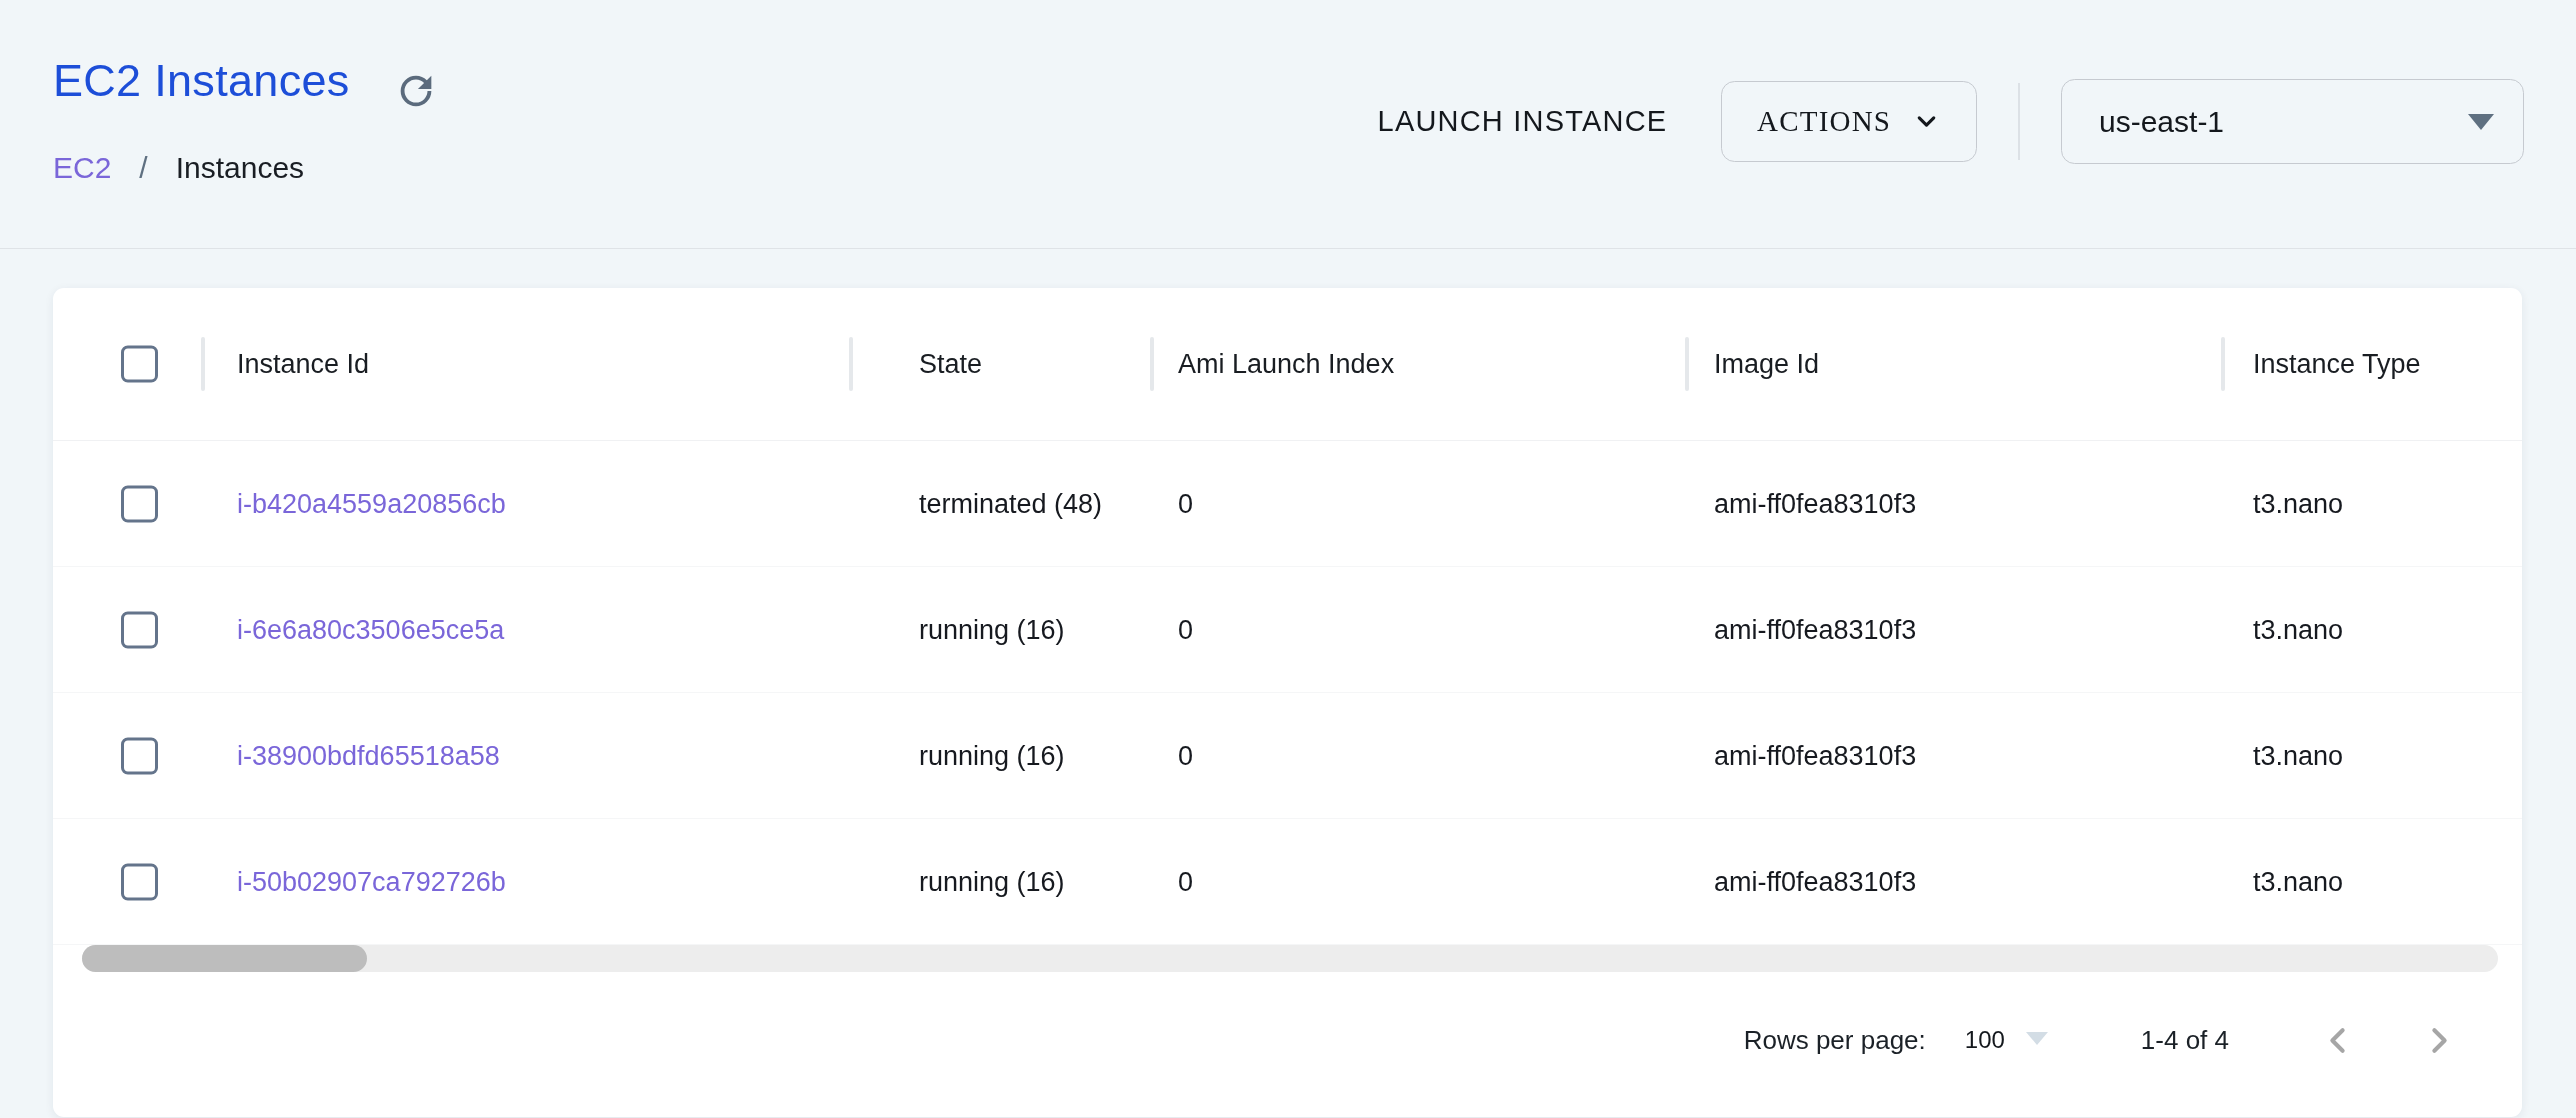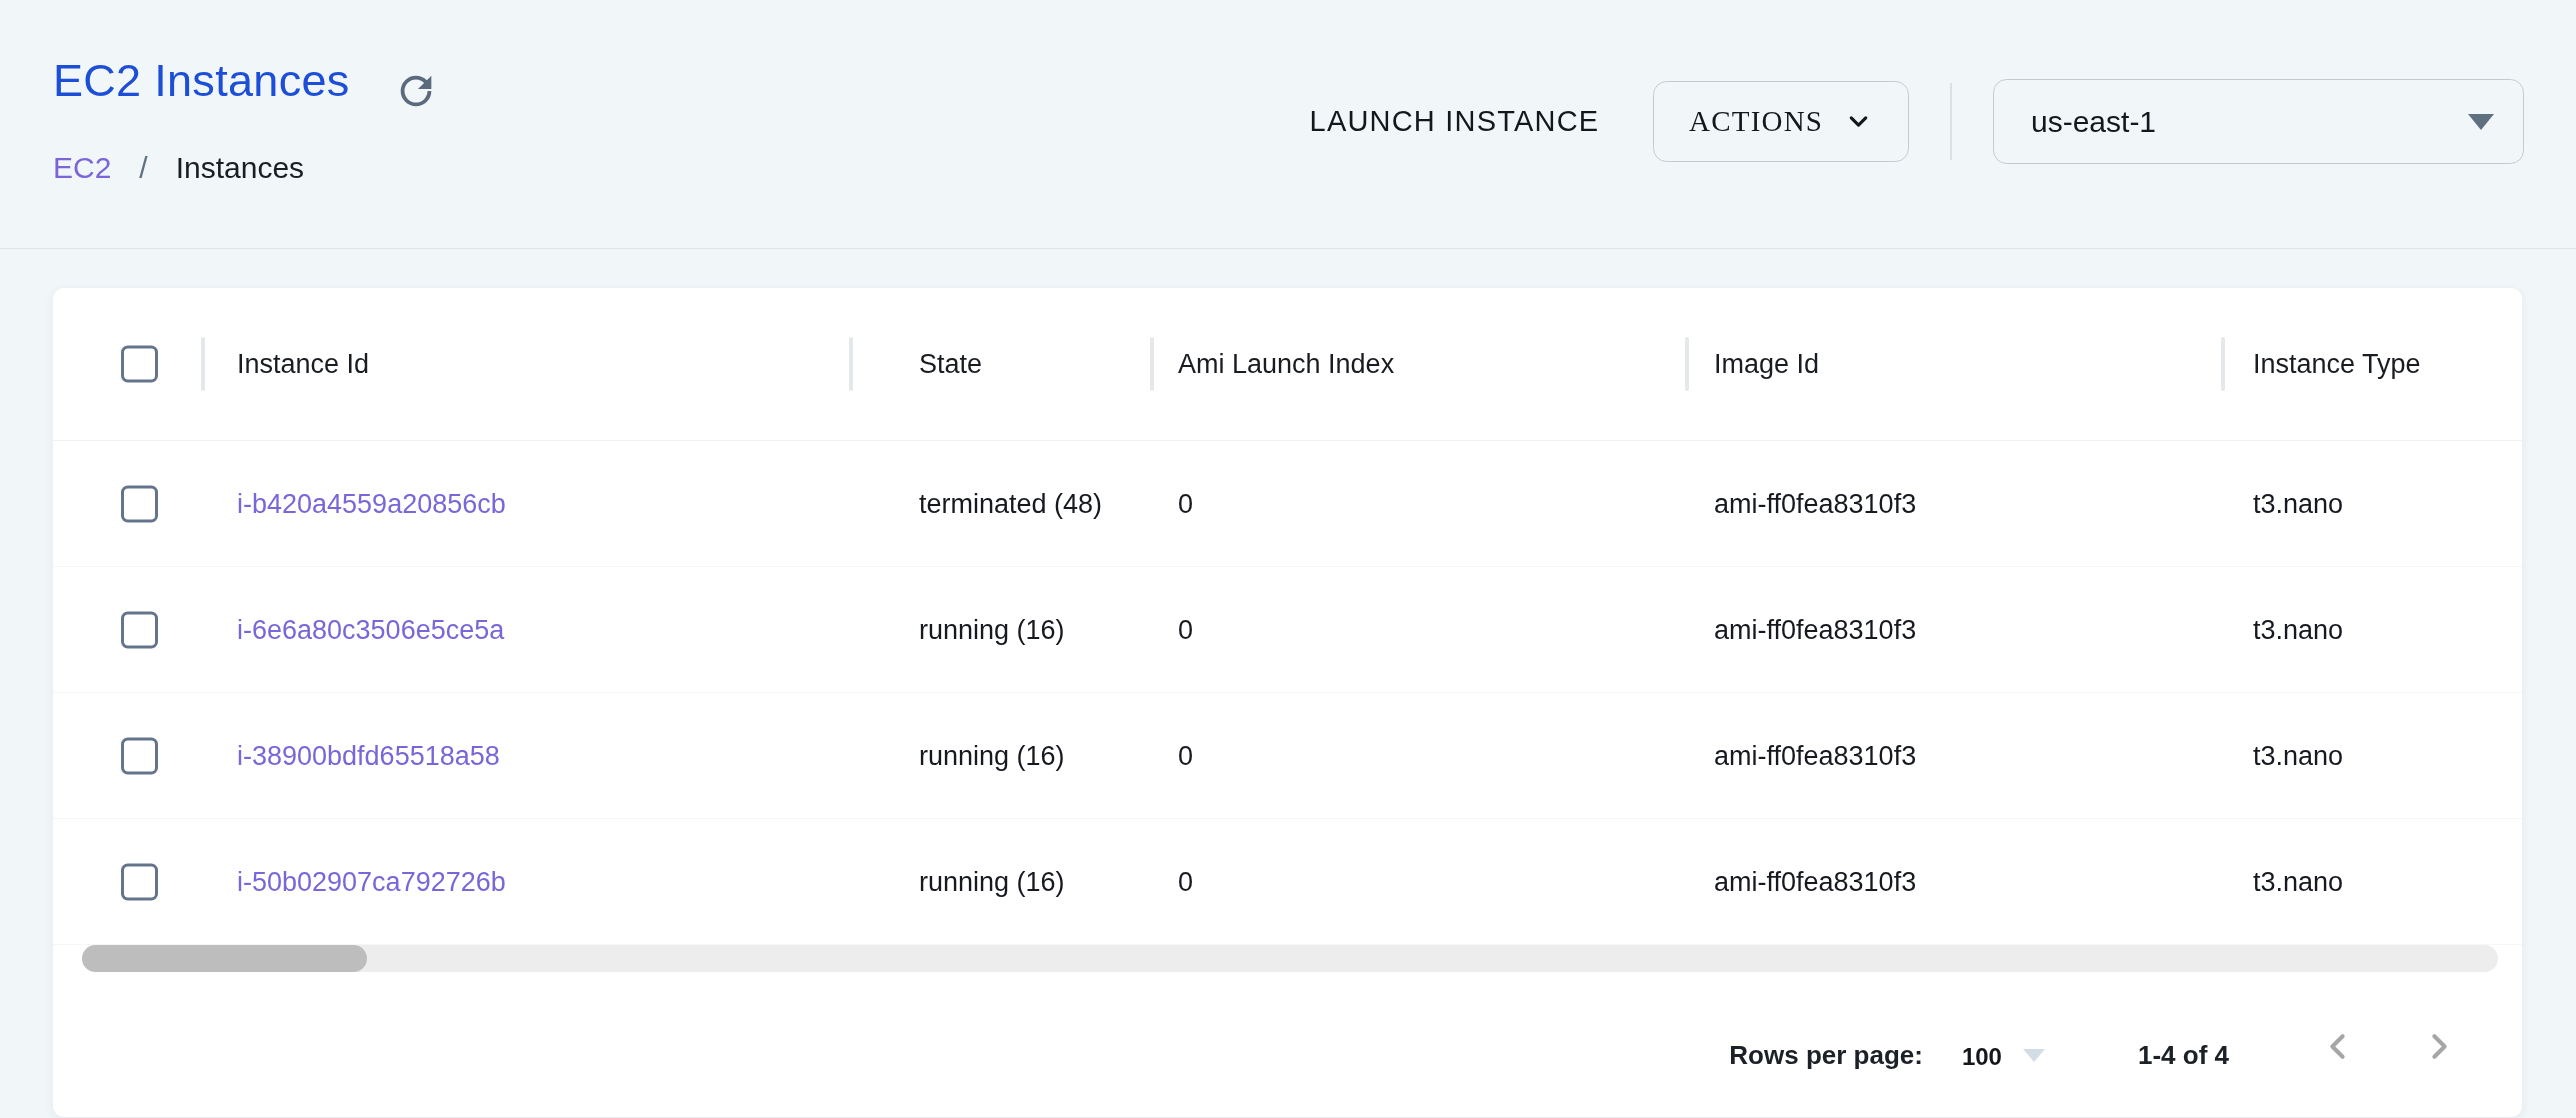--- a/index.html
+++ b/index.html
@@ -43,21 +43,21 @@
   .actions-btn {
     display:flex; align-items:center; gap:21px;
     height:81px; padding:0 35px;
     background:transparent; cursor:pointer;
     border:1.9px solid #c6cad0; border-radius:13.6px;
     font-family:Liberation Serif, serif; font-size:29px; color:#14181d; letter-spacing:1.2px;
   }
   .vdiv { width:1.9px; height:77px; background:#dce1e6; margin:0 41px; }
   .region-select {
     display:flex; align-items:center; justify-content:space-between;
-    width:531px; height:85px; padding:0 29px 0 37px;
+    width:463px; height:85px; padding:0 29px 0 37px;
     border:1.9px solid #c6cad0; border-radius:13.6px; cursor:pointer;
     font-size:30px; color:#14181d; background:transparent;
   }
   .caret-down {
     width:0; height:0;
     border-left:13.6px solid transparent; border-right:13.6px solid transparent;
     border-top:16.5px solid #5f7081;
   }
 
   
@@ -97,22 +97,22 @@
     width:2416px; height:27px;
     background:#ededed; border-radius:13.6px; cursor:pointer;
   }
   .hscroll-thumb {
     position:absolute; left:0; top:0;
     width:285px; height:27px; background:#bdbdbd; border-radius:13.6px; cursor:grab;
   }
 
   
   .pagination {
-    display:flex; align-items:flex-end; justify-content:flex-end;
-    margin-top:37px; height:62px; padding-right:58px;font-weight:bold;
+    display:flex; align-items:center; justify-content:flex-end;
+    margin-top:37px; height:62px; padding-right:58px;
   }
   .rpp-label { font-size:26px; color:#1b2127; margin-right:39px; }
   .rpp-select { display:flex; align-items:flex-end; cursor:pointer; margin-right:93px; }
   .rpp-value { font-size:24px; color:#14181d; margin-right:21px; }
   .rpp-caret {
     width:0; height:0; margin-bottom:8.7px;
     border-left:11.6px solid transparent; border-right:11.6px solid transparent;
     border-top:13.6px solid #d3dde5;
   }
   .range-label { font-size:26px; color:#1b2127; margin-right:83px; }

